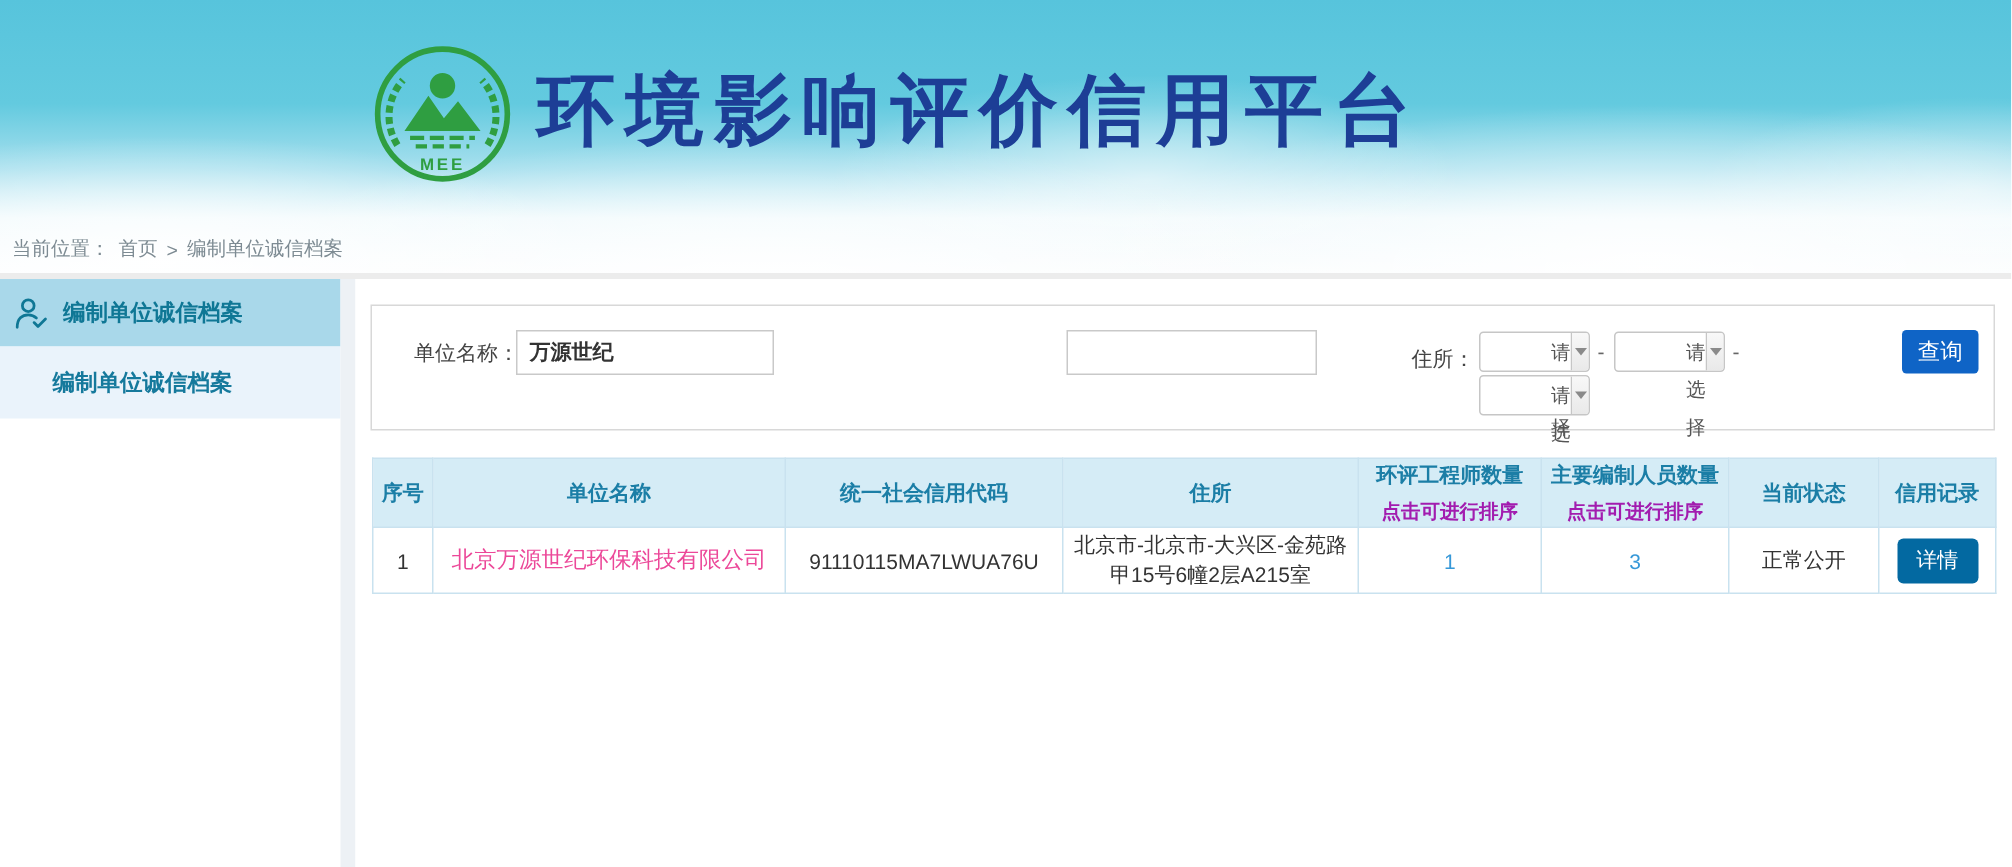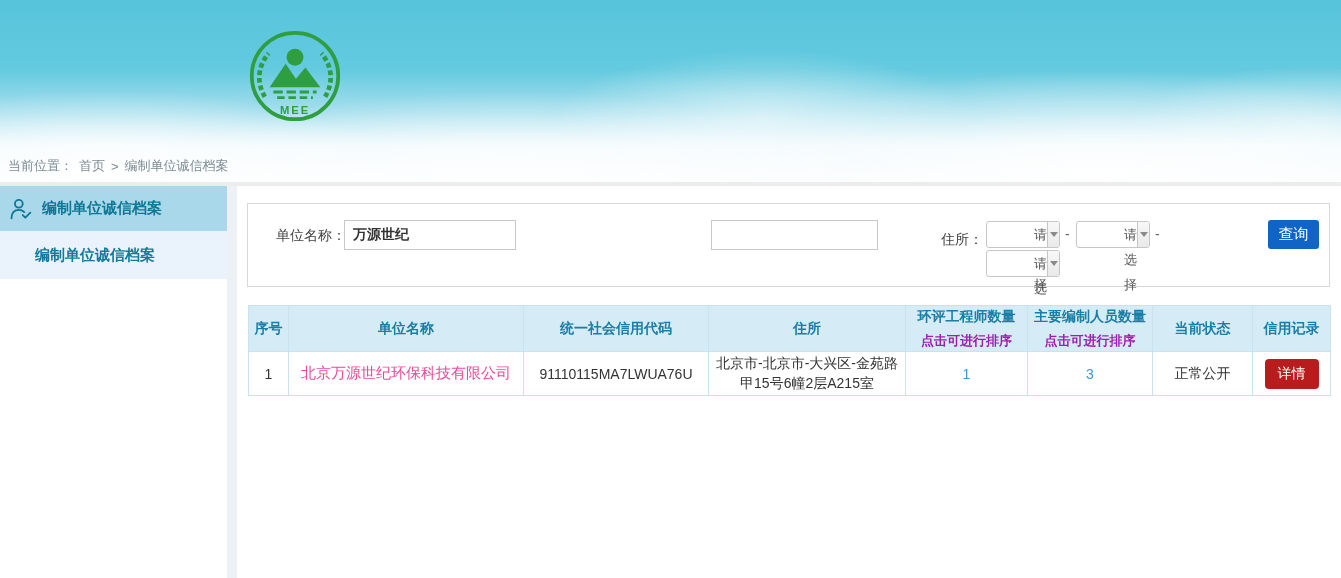--- a/index.html
+++ b/index.html
@@ -89,41 +89,42 @@
   }
   .result-table th { height:46px; background:#d5ecf6; color:#1b7ea6; font-size:14px; font-weight:bold; }
   .result-table td { height:44px; background:#fff; color:#333; font-size:14px; }
   .sort-hint { color:#a21caf; font-size:13px; font-weight:bold; margin-top:6px; }
   th.sortable { cursor:pointer; }
   .company-link { color:#ec4899; font-size:15px; text-decoration:none; cursor:pointer; }
   .num-link { color:#3698d8; text-decoration:none; cursor:pointer; }
   .addr-cell { font-size:14px; line-height:1.4; }
   .code-cell { font-size:15px; }
   .detail-btn {
-    background:#b91c1c; color:#fff; border:none; border-radius:4px;
+    background:#0369a1; color:#fff; border:none; border-radius:4px;
     font-size:14px; padding:6px 13px; cursor:pointer; font-family:inherit;
   }
 </style>
 </head>
 <body>
 
 <div class="page">
 
   <div class="topbar">
     <div class="banner">
       <svg class="logo" viewBox="0 0 100 100">
         <circle cx="50" cy="50" r="46" fill="none" stroke="#2f9e41" stroke-width="4"></circle>
         <path d="M18,72 A38,38 0 0 1 22,26" fill="none" stroke="#2f9e41" stroke-width="5" stroke-dasharray="5,3"></path>
         <path d="M82,72 A38,38 0 0 0 78,26" fill="none" stroke="#2f9e41" stroke-width="5" stroke-dasharray="5,3"></path>
         <circle cx="50" cy="30" r="9" fill="#2f9e41"></circle>
         <path d="M23,62 L40,37 L51,53 L61,41 L77,62 Z" fill="#2f9e41"></path>
         <line x1="27" y1="67" x2="73" y2="67" stroke="#2f9e41" stroke-width="3" stroke-dasharray="10,4"></line>
         <line x1="31" y1="73" x2="69" y2="73" stroke="#2f9e41" stroke-width="3" stroke-dasharray="8,4"></line>
         <text x="50" y="90" text-anchor="middle" font-size="12" font-weight="bold" fill="#2f9e41" letter-spacing="2">MEE</text>
       </svg>
+      <div class="site-title">环境影响评价信用平台</div>
     </div>
     <div class="breadcrumb-bar">
       <span>当前位置：</span>
       <span class="crumb-link">首页</span>
       <span>&gt;</span>
       <span>编制单位诚信档案</span>
     </div>
   </div>
 
   <div class="gray-strip"></div>

